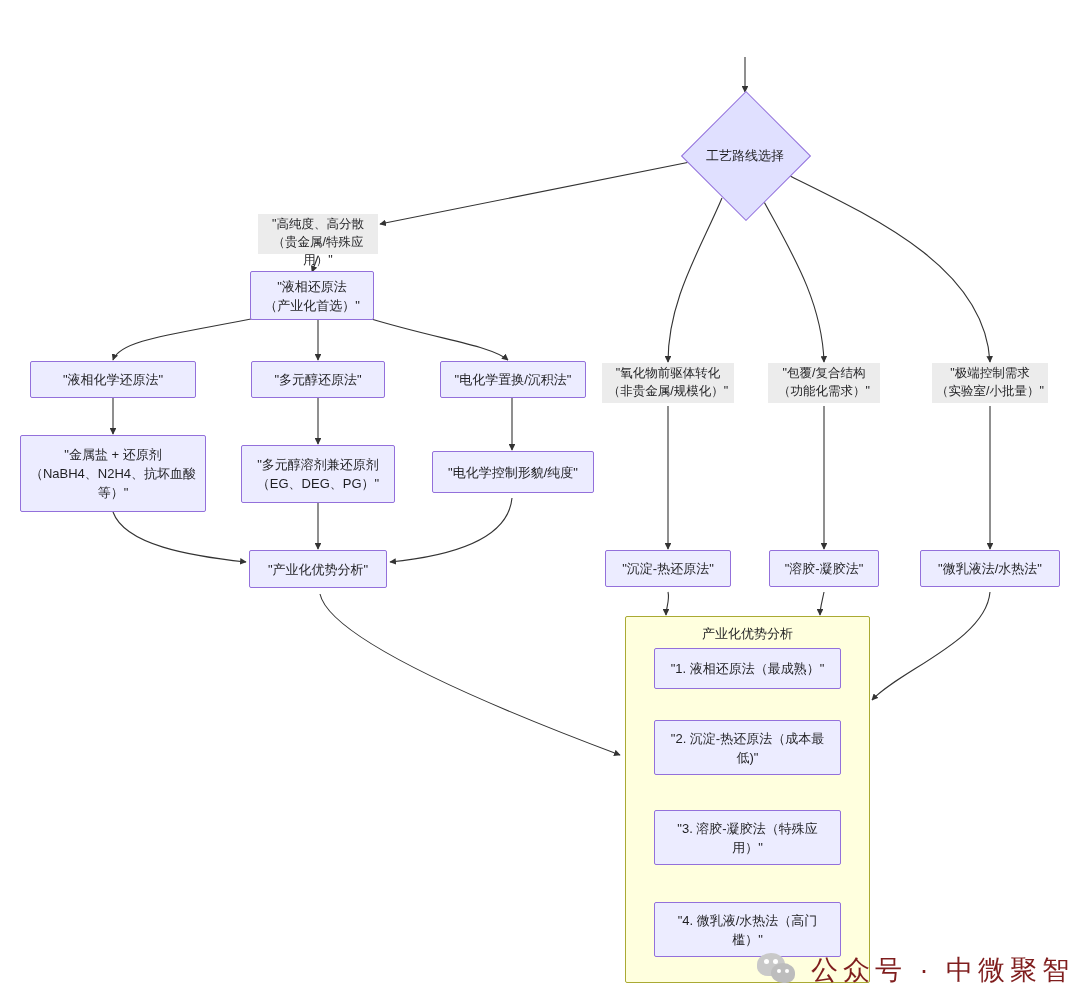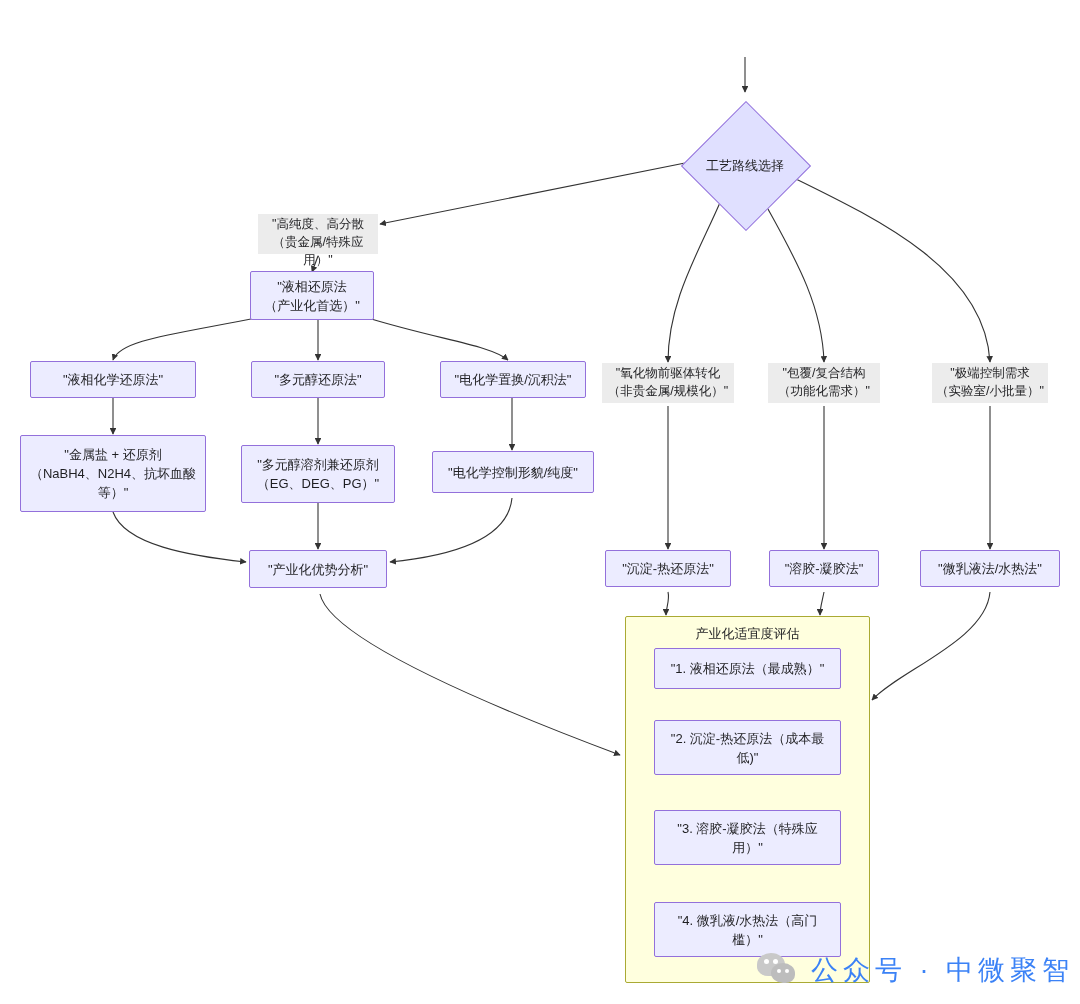--- a/index.html
+++ b/index.html
@@ -65,21 +65,21 @@
     position:absolute;
     left:0;right:0;top:8px;
     text-align:center;
     font-size:13px;
     color:#1f1f22;
   }
 
   .watermark{
     position:absolute;
     display:flex;align-items:center;gap:10px;
-    color:#3b82f6;
+    color:#7f1d1d;
     font-size:27px;
     letter-spacing:5px;
     user-select:none;
   }
   .wm-logo{position:relative;width:44px;height:34px;flex:0 0 auto;}
   .wm-logo .b1{
     position:absolute;left:0;top:0;width:28px;height:23px;
     background:#c9c9c9;border-radius:50% 50% 50% 40%;
   }
   .wm-logo .b2{
@@ -135,21 +135,21 @@
 
       <path d="M668,592 C670,600 666,608 666,615"></path>
 
       <path d="M824,592 C822,602 820,608 820,615"></path>
 
       <path d="M990,592 C986,640 900,670 872,700"></path>
     </g>
   </svg>
 
 
-  <div class="node diamond" style="left:681px;top:101px;width:128px;height:128px;font-family:Liberation Serif, serif;">
+  <div class="node diamond" style="left:681px;top:91px;width:128px;height:128px;font-family:Liberation Serif, serif;">
     <div class="diamond-shape" style="left:19px;top:19px;width:90px;height:90px;"></div>
     <div class="diamond-label" style="left:0;top:0;width:128px;height:128px;">工艺路线选择</div>
   </div>
 
   <div class="edge-label" style="left:258px;top:214px;width:120px;height:40px;">"高纯度、高分散
 （贵金属/特殊应用）"</div>
   <div class="edge-label" style="left:602px;top:363px;width:132px;height:40px;">"氧化物前驱体转化
 （非贵金属/规模化）"</div>
   <div class="edge-label" style="left:768px;top:363px;width:112px;height:40px;">"包覆/复合结构
 （功能化需求）"</div>
@@ -169,21 +169,21 @@
 （EG、DEG、PG）"</div>
   <div class="node" style="left:432px;top:451px;width:162px;height:42px;">"电化学控制形貌/纯度"</div>
 
   <div class="node" style="left:249px;top:550px;width:138px;height:38px;">"产业化优势分析"</div>
 
   <div class="node" style="left:605px;top:550px;width:126px;height:37px;">"沉淀-热还原法"</div>
   <div class="node" style="left:769px;top:550px;width:110px;height:37px;">"溶胶-凝胶法"</div>
   <div class="node" style="left:920px;top:550px;width:140px;height:37px;">"微乳液法/水热法"</div>
 
   <div class="subgraph" style="left:625px;top:616px;width:245px;height:367px;">
-    <div class="subgraph-title">产业化适宜度评估</div>
+    <div class="subgraph-title">产业化优势分析</div>
   </div>
 
   <div class="node" style="left:654px;top:648px;width:187px;height:41px;white-space:pre-line;">"1. 液相还原法（最成熟）"</div>
   <div class="node" style="left:654px;top:720px;width:187px;height:55px;white-space:pre-line;">"2. 沉淀-热还原法（成本最低)"</div>
   <div class="node" style="left:654px;top:810px;width:187px;height:55px;white-space:pre-line;">"3. 溶胶-凝胶法（特殊应用）"</div>
   <div class="node" style="left:654px;top:902px;width:187px;height:55px;white-space:pre-line;">"4. 微乳液/水热法（高门槛）"</div>
 
   <div class="watermark" style="left:757px;top:952px;">
     <span class="wm-logo">
       <span class="b1"></span>

